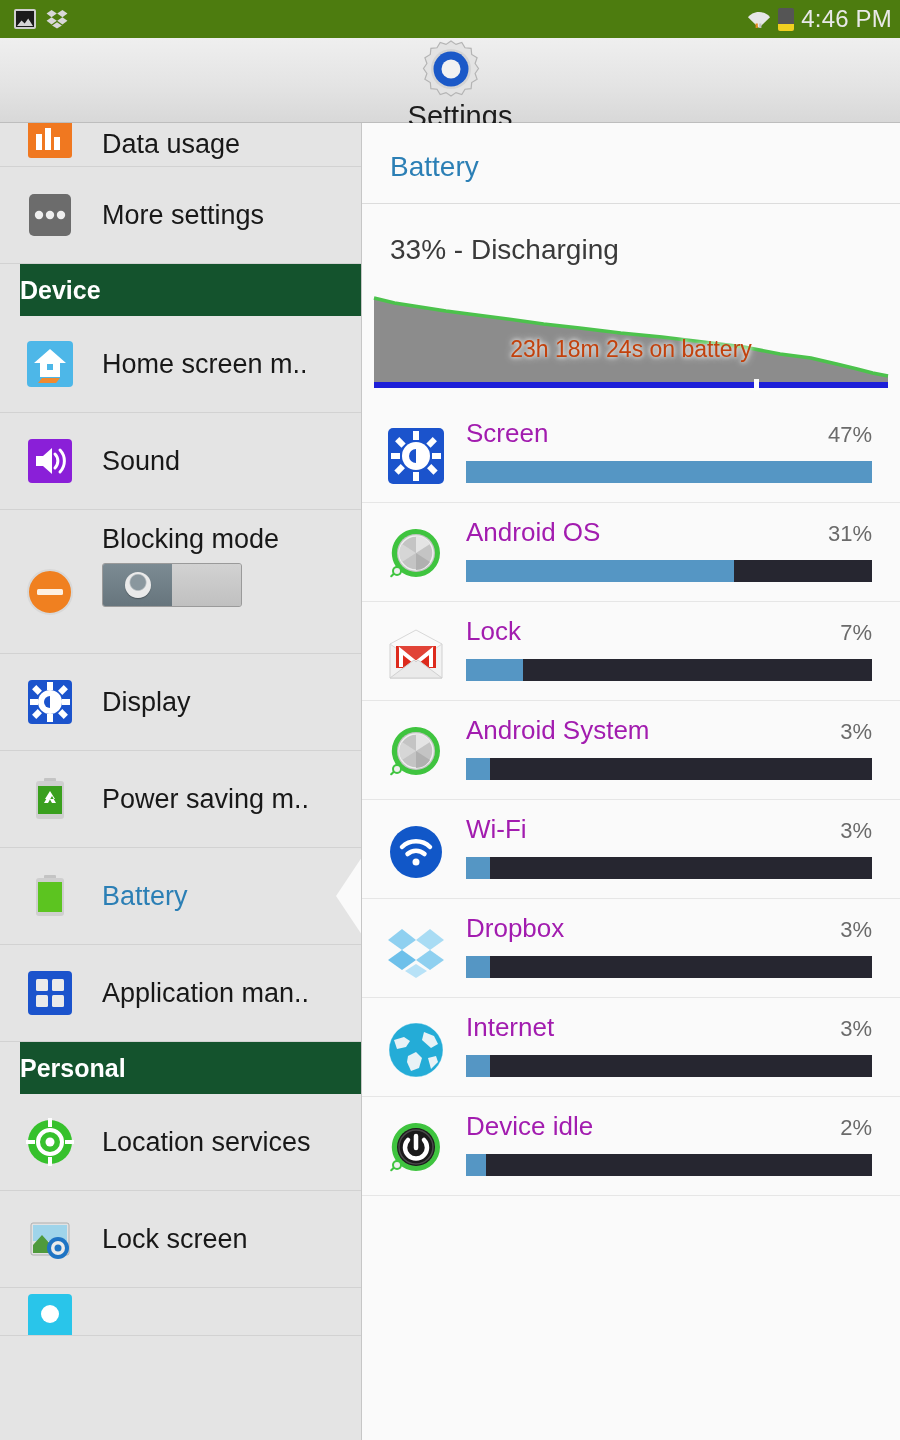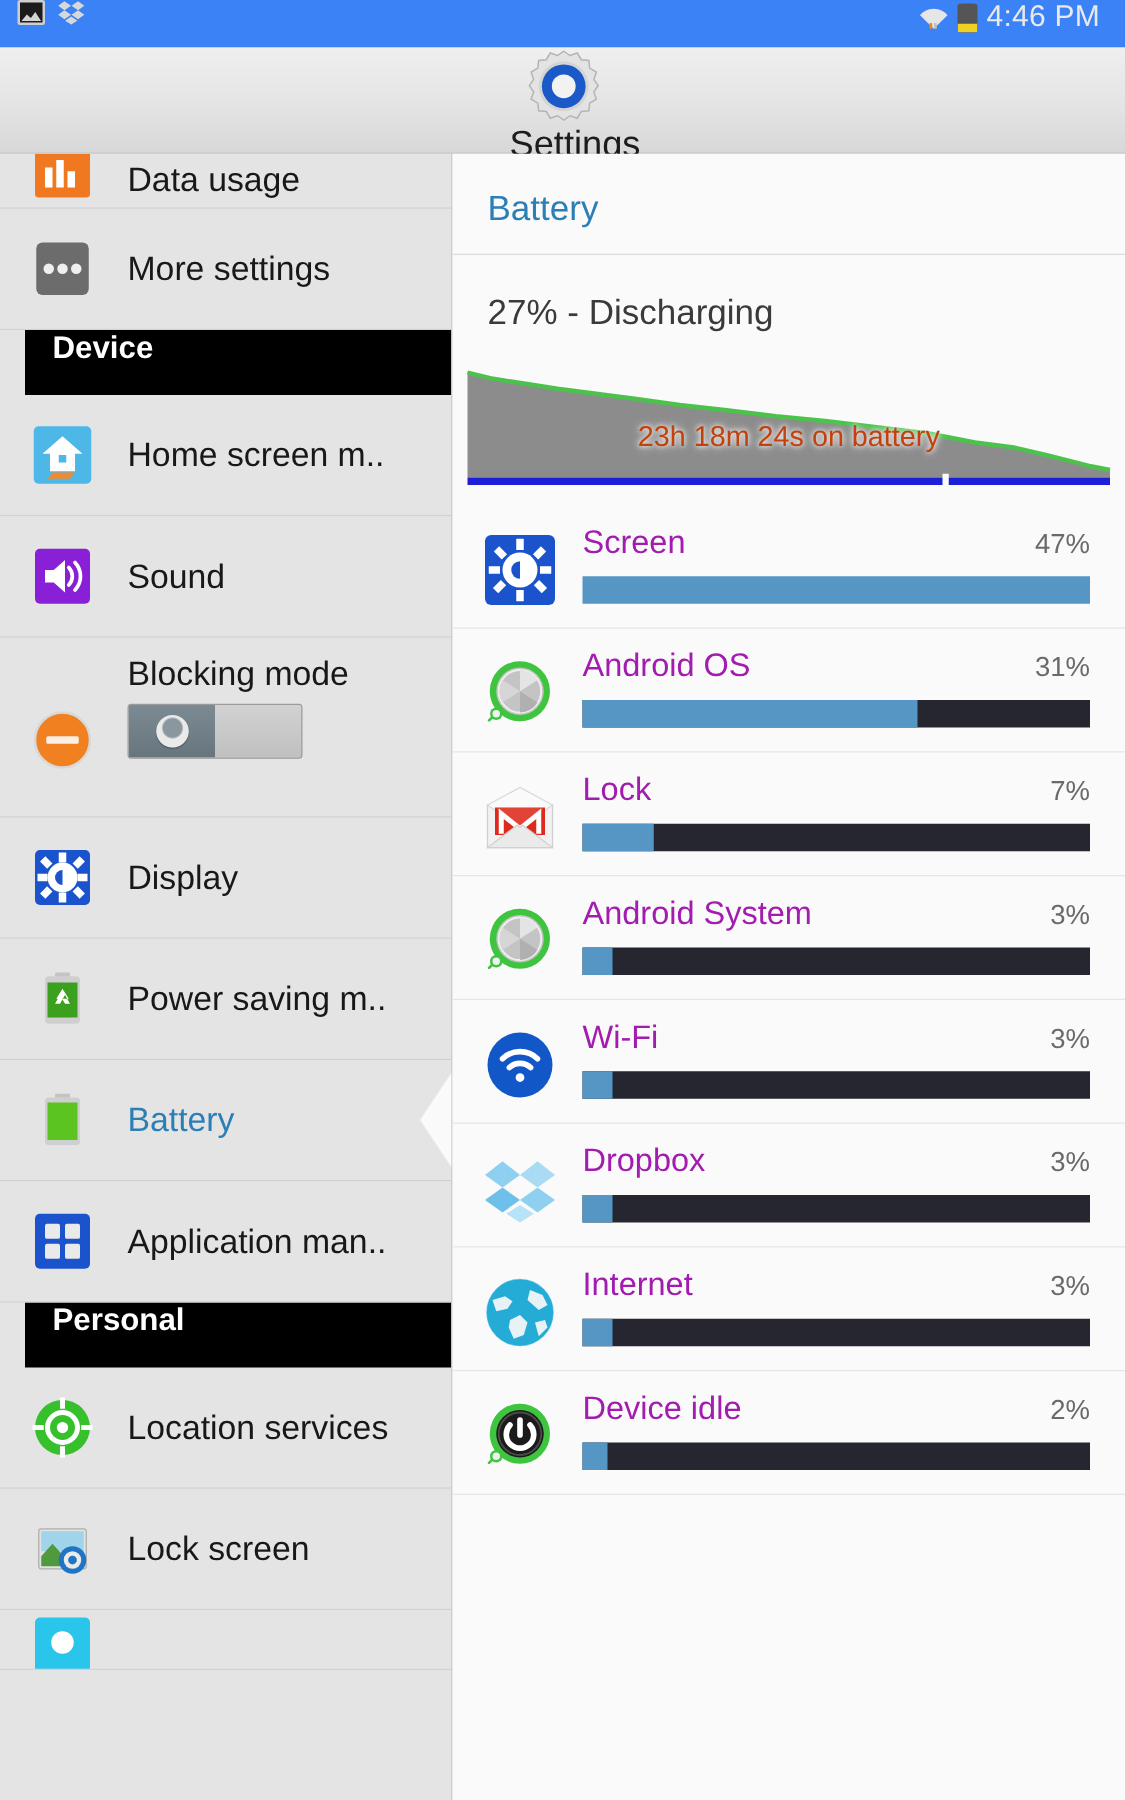--- a/index.html
+++ b/index.html
@@ -7,22 +7,22 @@
   body {
     font-family:"Liberation Sans", sans-serif;
     background:#f4f4f4;
     overflow:hidden;
     -webkit-font-smoothing:antialiased;
   }
   .screen { position:relative; width:900px; height:1440px; overflow:hidden; background:#e8e8e8; }
 
   
   .statusbar {
-    height:38px; background:#3b82f6; display:flex; align-items:flex-start;
-    padding:0 20px 0 14px; position:relative;
+    height:38px; background:#4d7c0f; display:flex; align-items:center;
+    padding:0 8px 0 14px; position:relative;
   }
   .sb-left { display:flex; align-items:center; gap:10px; }
   .sb-right { margin-left:auto; display:flex; align-items:center; gap:7px; }
   .sb-time { color:#e9e9e9; font-size:24px; letter-spacing:.2px; }
 
   .ic-gallery {
     width:22px; height:20px; border:2px solid #cfcfcf; border-radius:2px;
     position:relative; background:#1b1b1b;
   }
   .ic-gallery:after{
@@ -65,22 +65,22 @@
     border-right:1px solid #c6c6c6; overflow:hidden;
   }
   .sb-row {
     display:flex; align-items:center; height:97px; padding-left:22px;
     border-bottom:1px solid #d2d2d2; position:relative;
   }
   .sb-row .ico { width:56px; height:56px; flex:0 0 56px; position:relative; }
   .sb-row .lbl { font-size:27px; color:#181818; margin-left:24px; white-space:nowrap; }
   .sb-row.selected .lbl { color:#2b7fb5; }
   .sb-head {
-    height:52px; background:#000000; display:flex; align-items:flex-start;
-    padding-left:22px; margin:0 0 0 20px;
+    height:52px; background:#14532d; display:flex; align-items:center;
+    margin:0 0 0 20px;
   }
   .sb-head span { color:#fff; font-size:25px; font-weight:bold; }
   .sb-row.clipped-top { height:44px; align-items:flex-end; padding-bottom:14px; overflow:hidden; }
   .sb-row.clipped-top .ico { margin-bottom:-12px; }
   .sb-row.clipped-top .lbl { margin-bottom:-8px; }
   .sb-row.tall { height:144px; align-items:flex-start; padding-top:14px; }
   .sb-row.tall .ico { margin-top:40px; }
   .sb-row.clipped-bottom { height:48px; overflow:hidden; align-items:flex-start; }
 
   
@@ -389,21 +389,21 @@
           </svg>
         </span>
         <span class="lbl"></span>
       </div>
     </div>
 
     <div class="panel">
 
       <div class="panel-title">Battery</div>
 
-      <div class="batt-status">27% - Discharging</div>
+      <div class="batt-status">33% - Discharging</div>
 
       <div class="graph-wrap">
         <svg viewBox="0 0 500 88" preserveAspectRatio="none">
           <path d="M0 4 L20 9 L45 13 L70 17 L100 21 L130 25 L165 30 L200 34 L240 39 L280 43 L320 48 L360 53 L395 60 L425 64 L450 70 L470 75 L485 79 L500 82 L500 88 L0 88 Z" fill="#8c8c8c"></path>
           <path d="M0 4 L20 9 L45 13 L70 17 L100 21 L130 25 L165 30 L200 34 L240 39 L280 43 L320 48 L360 53 L395 60 L425 64 L450 70 L470 75 L485 79 L500 82" fill="none" stroke="#4cc24c" stroke-width="3.5"></path>
         </svg>
         <div class="graph-caption">23h 18m 24s on battery</div>
         <div class="graph-blueline"></div>
         <div class="graph-tick"></div>
       </div>

